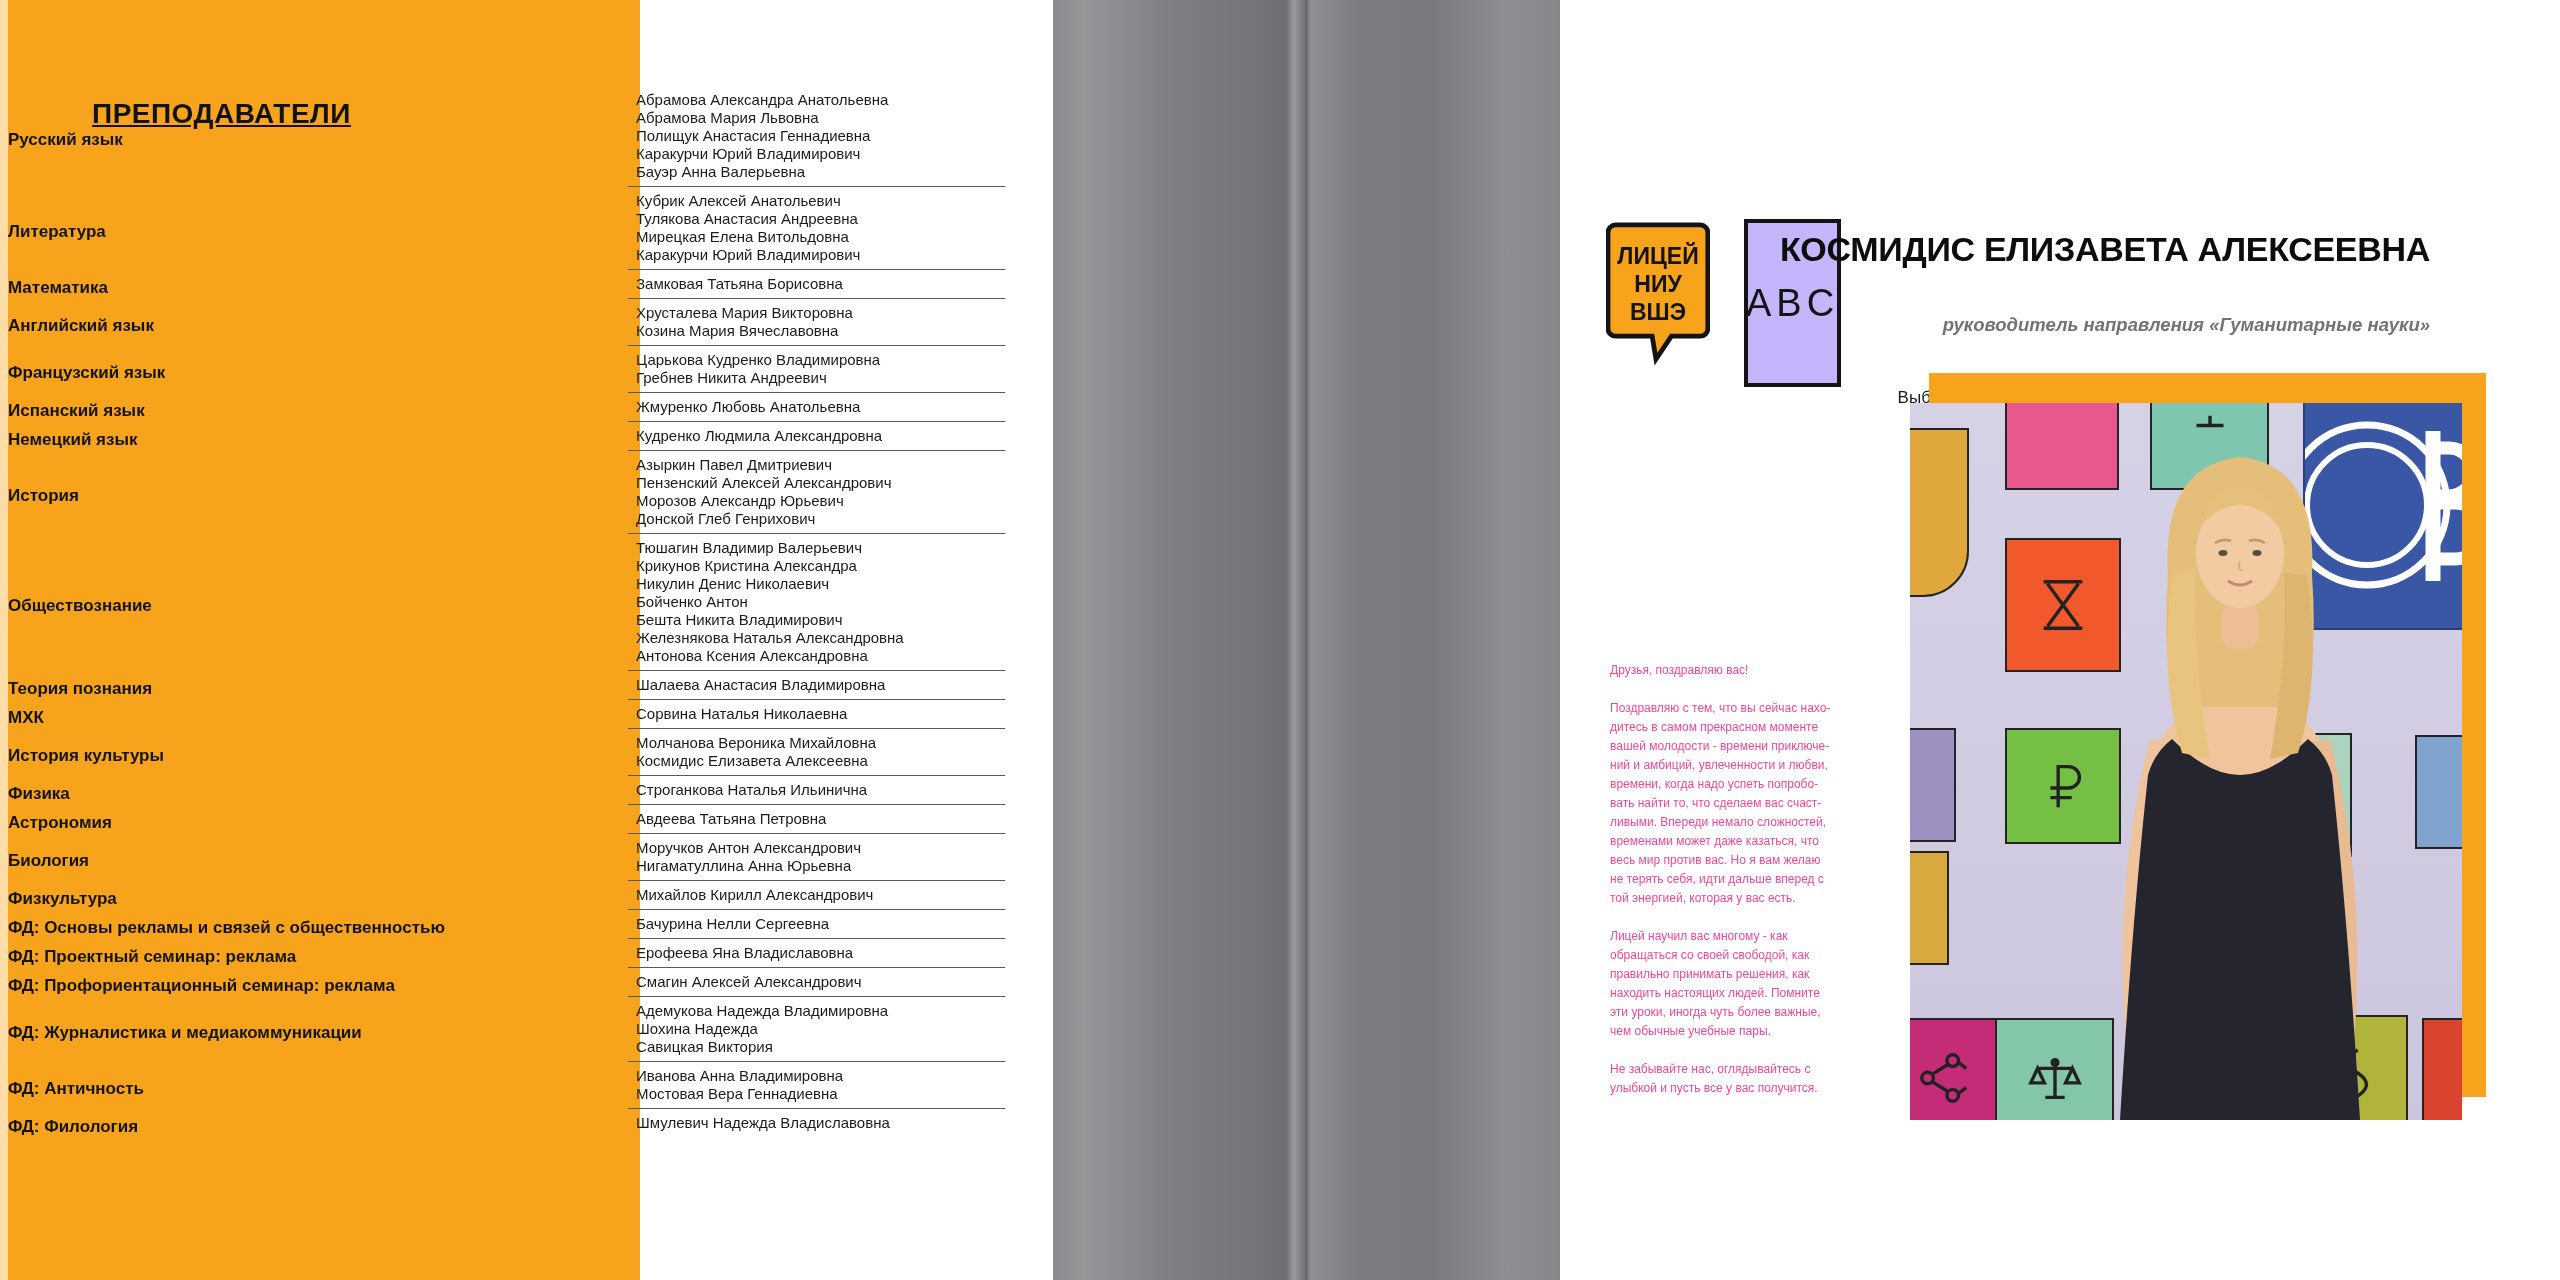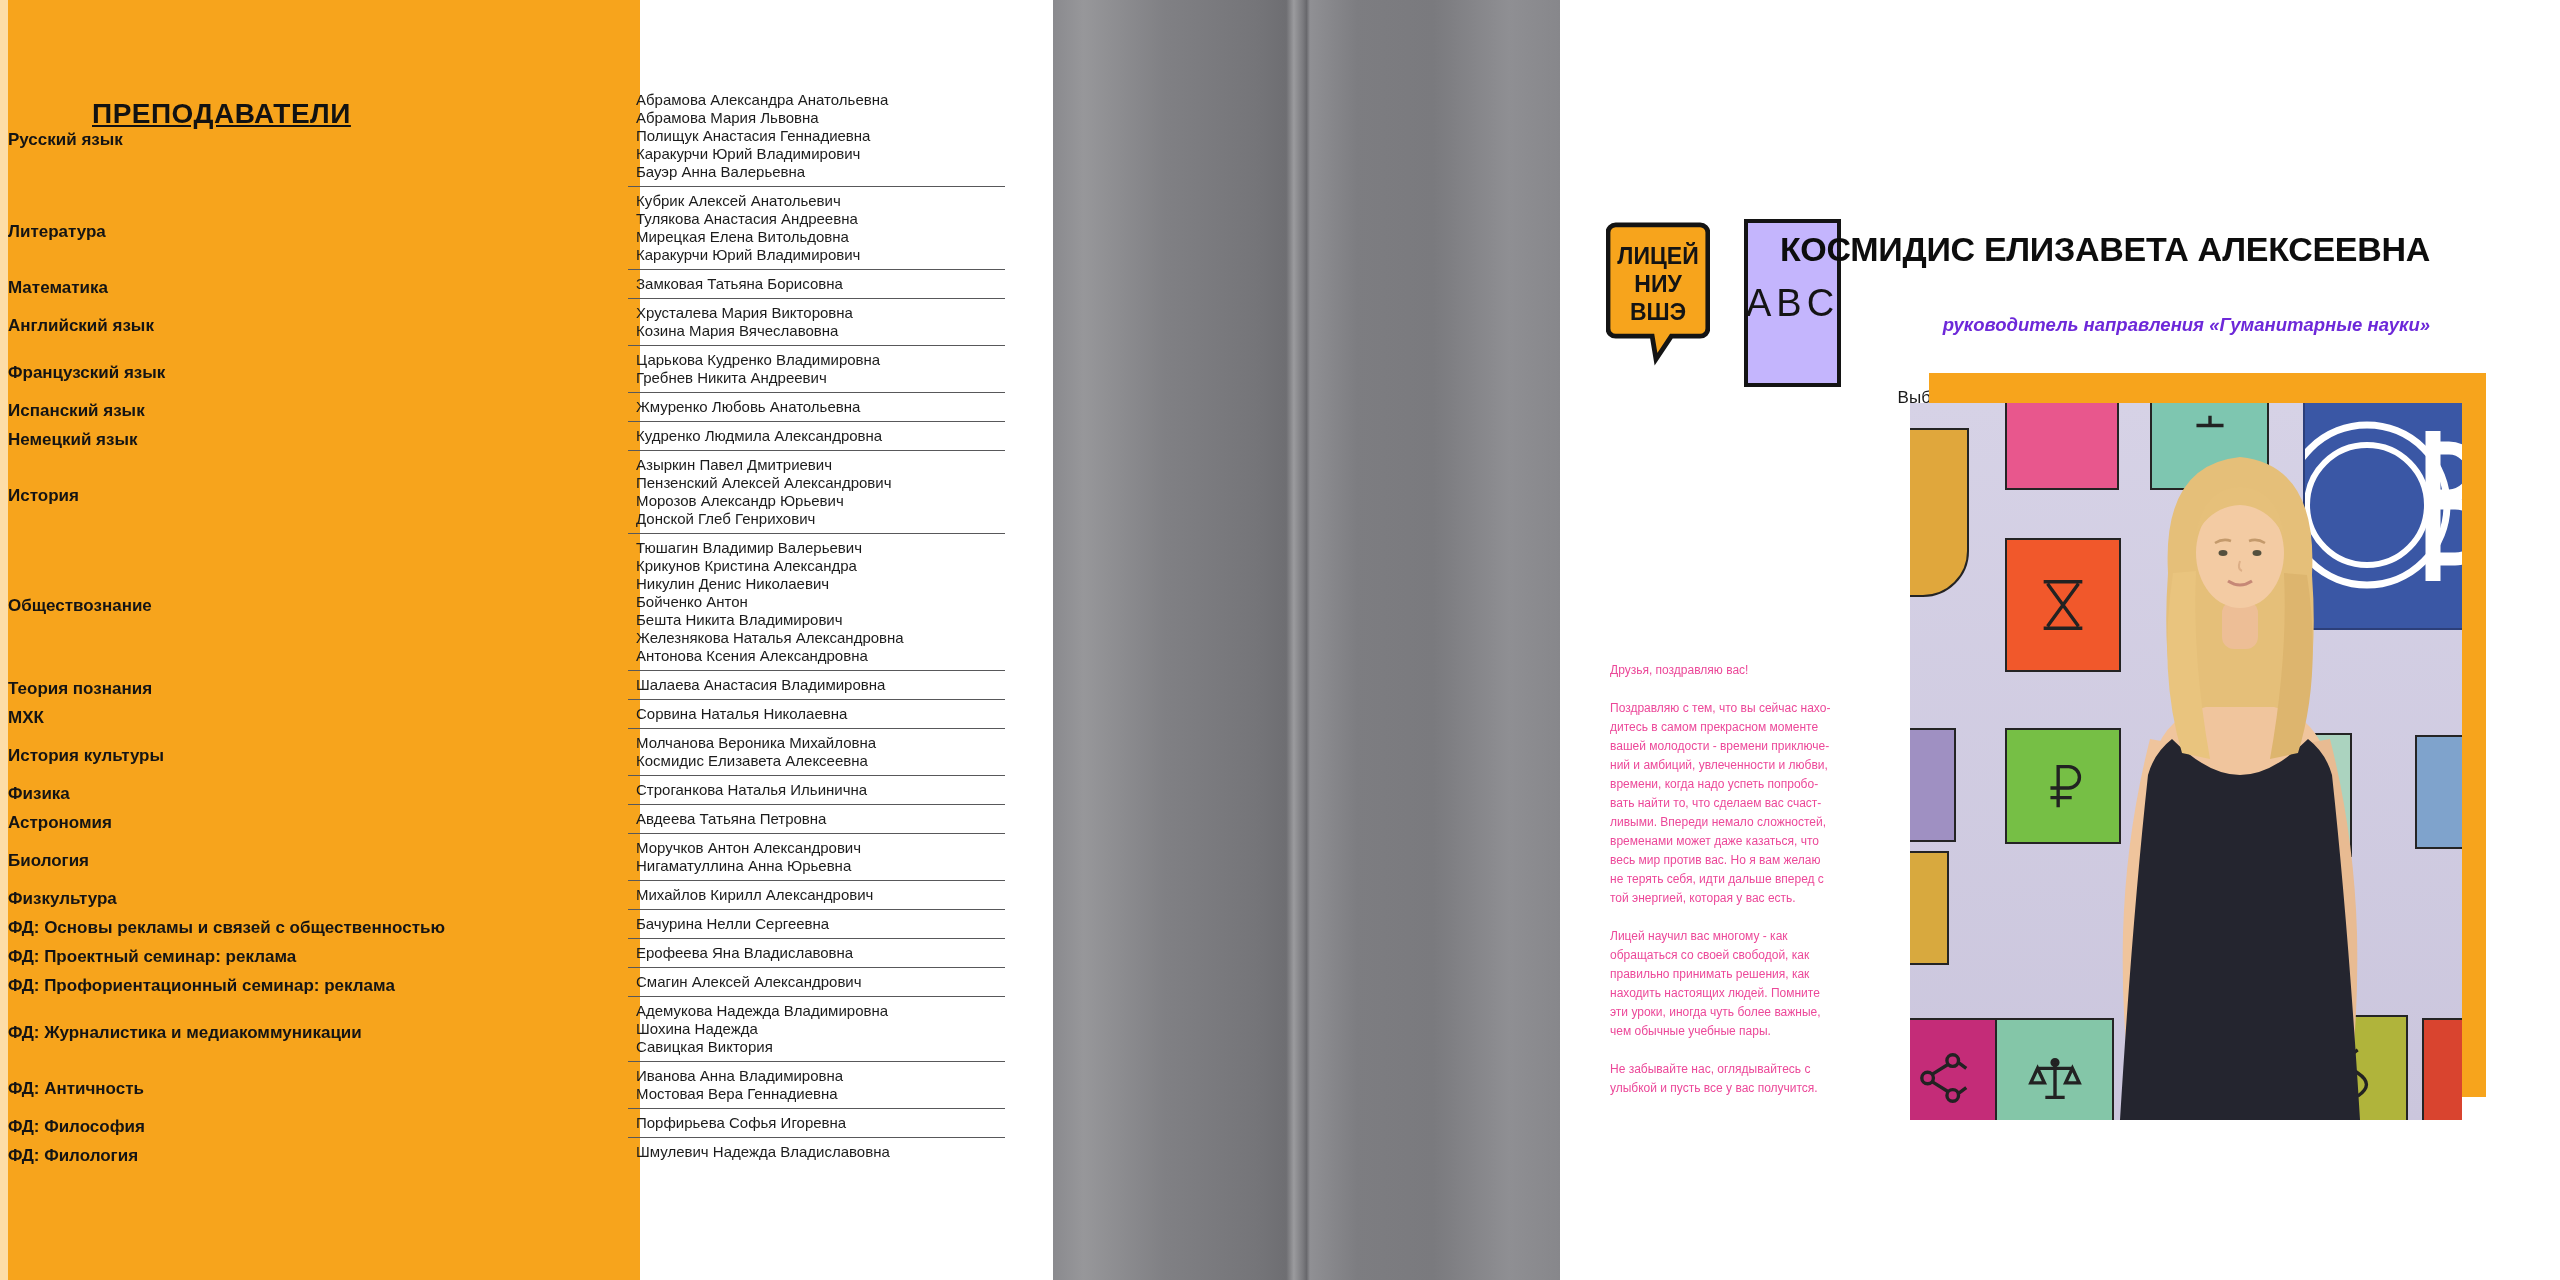--- a/index.html
+++ b/index.html
@@ -24,21 +24,21 @@
       #8a8a8e 0%,#97979a 6%,#808084 22%,#757579 40%,#6e6e72 46%,
       #9b9b9e 47.5%,#7a7a7e 49.3%,#68686c 50%,#909094 50.7%,
       #8b8b8f 53%,#7d7d81 60%,#7a7a7e 75%,#8f8f93 90%,#87878b 100%);}
 
   
   .logo-shield{position:absolute;left:1606px;top:220px;width:104px;height:150px;}
   .logo-abc{position:absolute;left:1744px;top:219px;width:89px;height:160px;background:#c4b5fd;
             border:4px solid #141414;display:flex;align-items:center;justify-content:center;
             font-size:38px;letter-spacing:5px;color:#141414;}
   .profile-name{position:absolute;right:130px;top:230px;font-size:34px;font-weight:bold;letter-spacing:-.3px;color:#0d0d0d;white-space:nowrap;}
-  .profile-role{position:absolute;right:130px;top:314px;font-size:18.5px;font-style:italic;font-weight:bold;color:#6d28d9;white-space:nowrap;}
+  .profile-role{position:absolute;right:130px;top:314px;font-size:18.5px;font-style:italic;font-weight:bold;color:#737373;white-space:nowrap;}
   .profile-award{position:absolute;right:130px;top:388px;font-size:17px;color:#1a1a1a;white-space:nowrap;}
 
   
   .message{position:absolute;left:1610px;top:661px;width:292px;font-size:12px;line-height:19px;
            color:#ec4899;white-space:pre-line;}
 
   
   .photo-frame{position:absolute;left:1929px;top:373px;width:557px;height:724px;background:#F7A41C;}
   .photo{position:absolute;left:1910px;top:403px;width:552px;height:717px;overflow:hidden;
          background:linear-gradient(to bottom,#D6D2E6,#CBC6DD);}
@@ -196,26 +196,20 @@
           <div class="t-name">Адемукова Надежда Владимировна</div>
           <div class="t-name">Шохина Надежда</div>
           <div class="t-name">Савицкая Виктория</div>
         </div>
       </div>
       <div class="t-row">
         <div class="t-subject">ФД: Античность</div>
         <div class="t-names">
           <div class="t-name">Иванова Анна Владимировна</div>
           <div class="t-name">Мостовая Вера Геннадиевна</div>
-        </div>
-      </div>
-      <div class="t-row">
-        <div class="t-subject">ФД: Философия</div>
-        <div class="t-names">
-          <div class="t-name">Порфирьева Софья Игоревна</div>
         </div>
       </div>
       <div class="t-row">
         <div class="t-subject">ФД: Филология</div>
         <div class="t-names">
           <div class="t-name">Шмулевич Надежда Владиславовна</div>
         </div>
       </div>
     </div>
 

